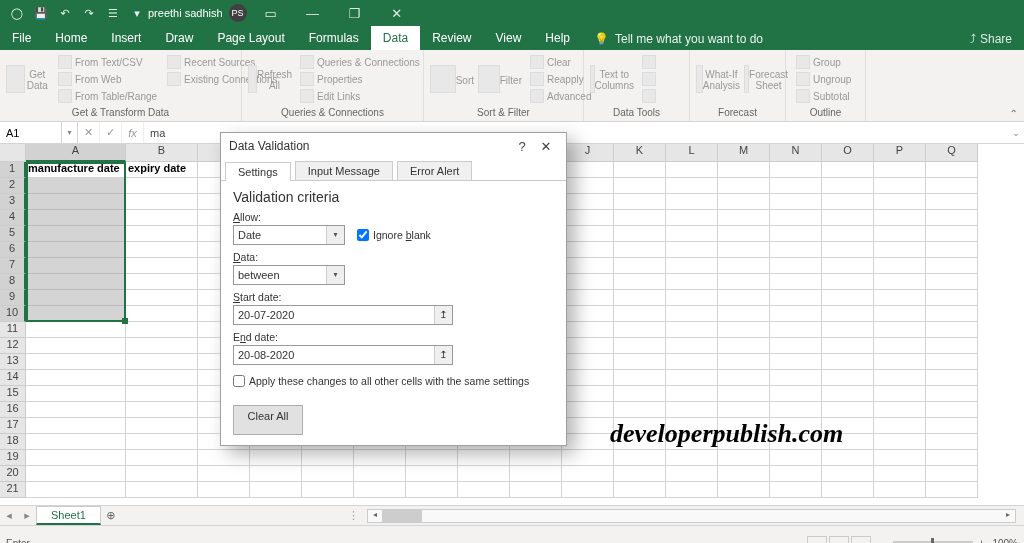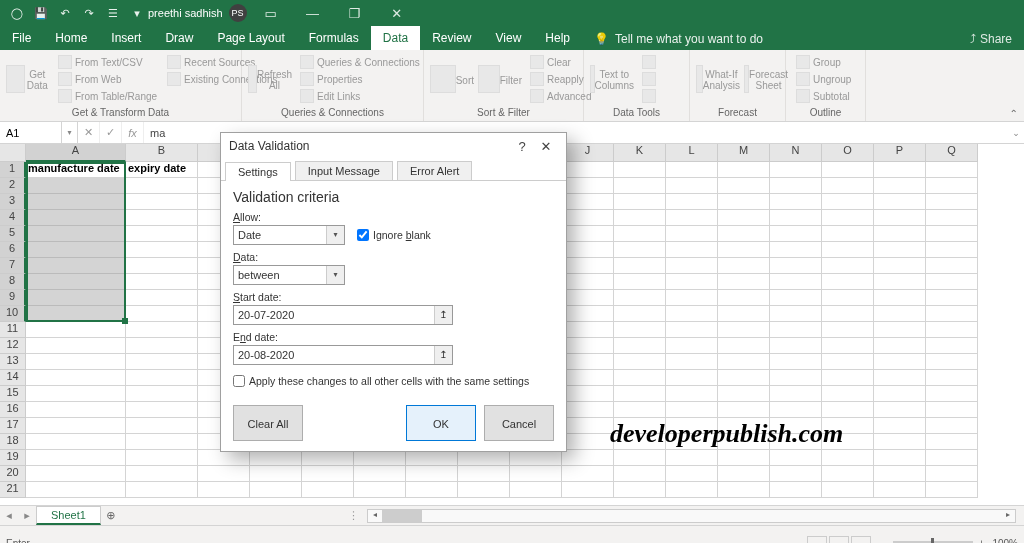--- a/index.html
+++ b/index.html
@@ -92,21 +92,21 @@
 .dlg-body label { display: block; font-size: 10.5px; margin-top: 6px; margin-bottom: 2px; }
 .dlg-body label .ul { text-decoration: underline; }
 .dlg-row { display: flex; align-items: center; gap: 12px; }
 .dlg-select { width: 112px; height: 20px; border: 1px solid #999; background: #fff; display: flex; align-items: center; padding: 0 4px; font-size: 11px; position: relative; }
 .dlg-select .arrow { position: absolute; right: 0; top: 0; width: 18px; height: 18px; background: #efefef; border-left: 1px solid #ccc; text-align: center; font-size: 8px; line-height: 18px; color: #555; }
 .dlg-input { width: 220px; height: 20px; border: 1px solid #999; display: flex; align-items: center; padding: 0 4px; font-size: 11px; position: relative; }
 .dlg-input .refbtn { position: absolute; right: 0; top: 0; width: 18px; height: 18px; background: #efefef; border-left: 1px solid #ccc; text-align: center; font-size: 10px; line-height: 18px; }
 .dlg-check { display: flex; align-items: center; gap: 4px; font-size: 10.5px; margin-top: 10px; }
 .dlg-check input { width: 12px; height: 12px; }
 .dlg-buttons { display: flex; justify-content: space-between; padding: 10px 12px; border-top: 0; }
-.dlg-btn { min-width: 70px; height: 36px; border: 1px solid #adadad; background: #e1e1e1; font-size: 11px; text-align: center; line-height: 20px; padding: 8px 10px; }
+.dlg-btn { min-width: 70px; height: 30px; border: 1px solid #adadad; background: #e1e1e1; font-size: 11px; text-align: center; line-height: 20px; padding: 0 10px; }
 .dlg-btn.primary { border: 1px solid #0078d7; background: #e5f1fb; }
 .dlg-right { display: flex; gap: 8px; }
 </style>
 </head>
 <body>
 
 <div class="titlebar">
   <div class="qat">
     <div class="qat-item">◯</div>
     <div class="qat-item">💾</div>
@@ -815,18 +815,14 @@
       <span>20-08-2020</span>
       <div class="refbtn">↥</div>
     </div>
     <div class="dlg-check">
       <input type="checkbox" style="">
       <span>Apply these changes to all other cells with the same settings</span>
     </div>
   </div>
   <div class="dlg-buttons">
     <div class="dlg-btn">Clear All</div>
-    <div class="dlg-right">
-      <div class="dlg-btn primary">OK</div>
-      <div class="dlg-btn">Cancel</div>
-    </div>
   </div>
 </div>
 
 </body></html>

